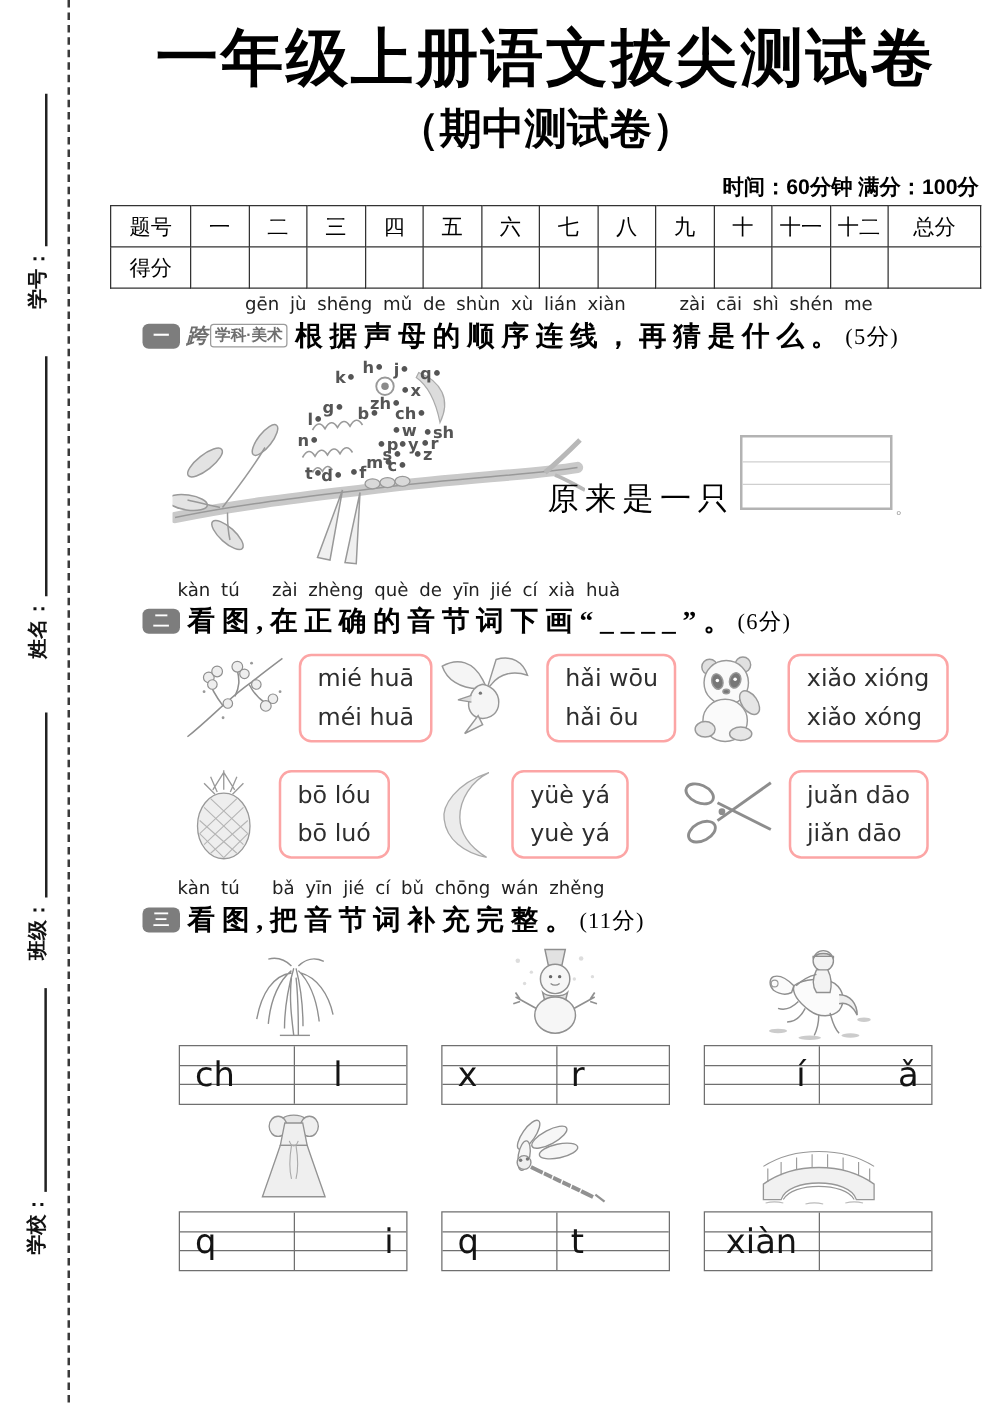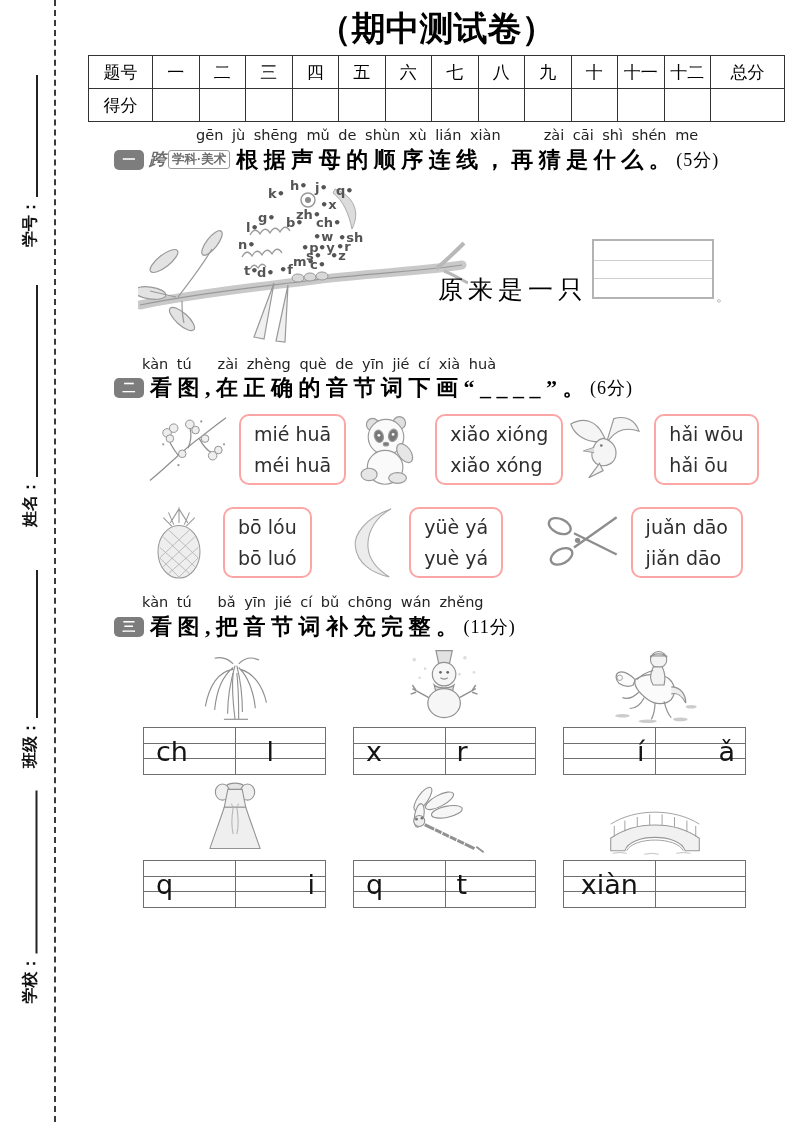--- a/index.html
+++ b/index.html
@@ -101,21 +101,23 @@
     <span class="slabel">班级：</span>
     <span class="sline"></span>
   </div>
   <div class="sfield" style="left:-77px;top:884px;width:213px;">
     <span class="slabel">学校：</span>
     <span class="sline"></span>
   </div>
 
   <div class="main">
 
+    <h1 class="title">一年级上册语文拔尖测试卷</h1>
     <h2 class="subtitle">（期中测试卷）</h2>
+    <div class="meta">时间：60分钟 满分：100分</div>
 
     <table class="score">
       <colgroup>
           <col style="width:64px">
           <col>
           <col>
           <col>
           <col>
           <col>
           <col>
@@ -280,20 +282,38 @@
               </g>
           </svg>
         </span>
         <div class="optbox">
           <span>mié huā</span>
           <span>méi huā</span>
         </div>
       </div>
       <div class="group">
         <span class="icn">
+          <svg viewBox="0 0 90 78" width="82" height="70">
+            <g fill="#f5f5f5" stroke="#979797" stroke-width="1.3">
+              <path d="M8,10 C22,2 36,6 44,22 L48,30 L40,30 C24,30 12,22 8,10 Z"></path>
+              <path d="M56,4 C70,0 80,6 84,18 C72,14 60,16 52,26 L48,30 Z"></path>
+              <path d="M44,26 C54,28 60,36 58,46 C56,54 48,58 40,56 C34,54 30,48 32,40 C34,32 38,27 44,26 Z"></path>
+              <path d="M40,54 L28,70 L44,62 L40,54 Z"></path>
+            </g>
+            <path d="M34,36 L22,40 L34,42" fill="#ddd" stroke="#979797" stroke-width="1"></path>
+            <circle cx="42" cy="34" r="1.5" fill="#777"></circle>
+          </svg>
+        </span>
+        <div class="optbox">
+          <span>hǎi wōu</span>
+          <span>hǎi ōu</span>
+        </div>
+      </div>
+      <div class="group">
+        <span class="icn">
           <svg viewBox="0 0 90 85" width="80" height="76">
             <g stroke="#999" stroke-width="1.3">
               <circle cx="30" cy="14" r="7" fill="#e0e0e0"></circle>
               <circle cx="60" cy="12" r="7" fill="#e0e0e0"></circle>
               <circle cx="45" cy="28" r="20" fill="#fafafa"></circle>
               <ellipse cx="37" cy="27" rx="5" ry="7" fill="#777" transform="rotate(-15 37 27)"></ellipse>
               <ellipse cx="53" cy="26" rx="5" ry="7" fill="#777" transform="rotate(15 53 26)"></ellipse>
               <ellipse cx="45" cy="36" rx="3" ry="2" fill="#777"></ellipse>
               <ellipse cx="44" cy="62" rx="20" ry="19" fill="#fafafa"></ellipse>
               <ellipse cx="66" cy="46" rx="7" ry="12" fill="#e6e6e6" transform="rotate(-35 66 46)"></ellipse>
@@ -302,38 +322,20 @@
             </g>
             <circle cx="37" cy="26" r="1.6" fill="#fff"></circle>
               <circle cx="53" cy="25" r="1.6" fill="#fff"></circle>
           </svg>
         </span>
         <div class="optbox">
           <span>xiǎo xióng</span>
           <span>xiǎo xóng</span>
         </div>
       </div>
-      <div class="group">
-        <span class="icn">
-          <svg viewBox="0 0 90 78" width="82" height="70">
-            <g fill="#f5f5f5" stroke="#979797" stroke-width="1.3">
-              <path d="M8,10 C22,2 36,6 44,22 L48,30 L40,30 C24,30 12,22 8,10 Z"></path>
-              <path d="M56,4 C70,0 80,6 84,18 C72,14 60,16 52,26 L48,30 Z"></path>
-              <path d="M44,26 C54,28 60,36 58,46 C56,54 48,58 40,56 C34,54 30,48 32,40 C34,32 38,27 44,26 Z"></path>
-              <path d="M40,54 L28,70 L44,62 L40,54 Z"></path>
-            </g>
-            <path d="M34,36 L22,40 L34,42" fill="#ddd" stroke="#979797" stroke-width="1"></path>
-            <circle cx="42" cy="34" r="1.5" fill="#777"></circle>
-          </svg>
-        </span>
-        <div class="optbox">
-          <span>hǎi wōu</span>
-          <span>hǎi ōu</span>
-        </div>
-      </div>
     </div>
 
     <div class="q2row">
       <div class="group">
         <span class="icn">
           <svg viewBox="0 0 80 90" width="70" height="80">
             <g stroke="#999" fill="none" stroke-width="1.2">
               <path d="M40,6 L30,22 M40,4 L40,22 M40,6 L50,22 M28,10 L34,24 M52,10 L46,24 M22,16 L32,26 M58,16 L48,26"></path>
             </g>
             <ellipse cx="40" cy="55" rx="24" ry="30" fill="#eee" stroke="#999" stroke-width="1.2"></ellipse>

